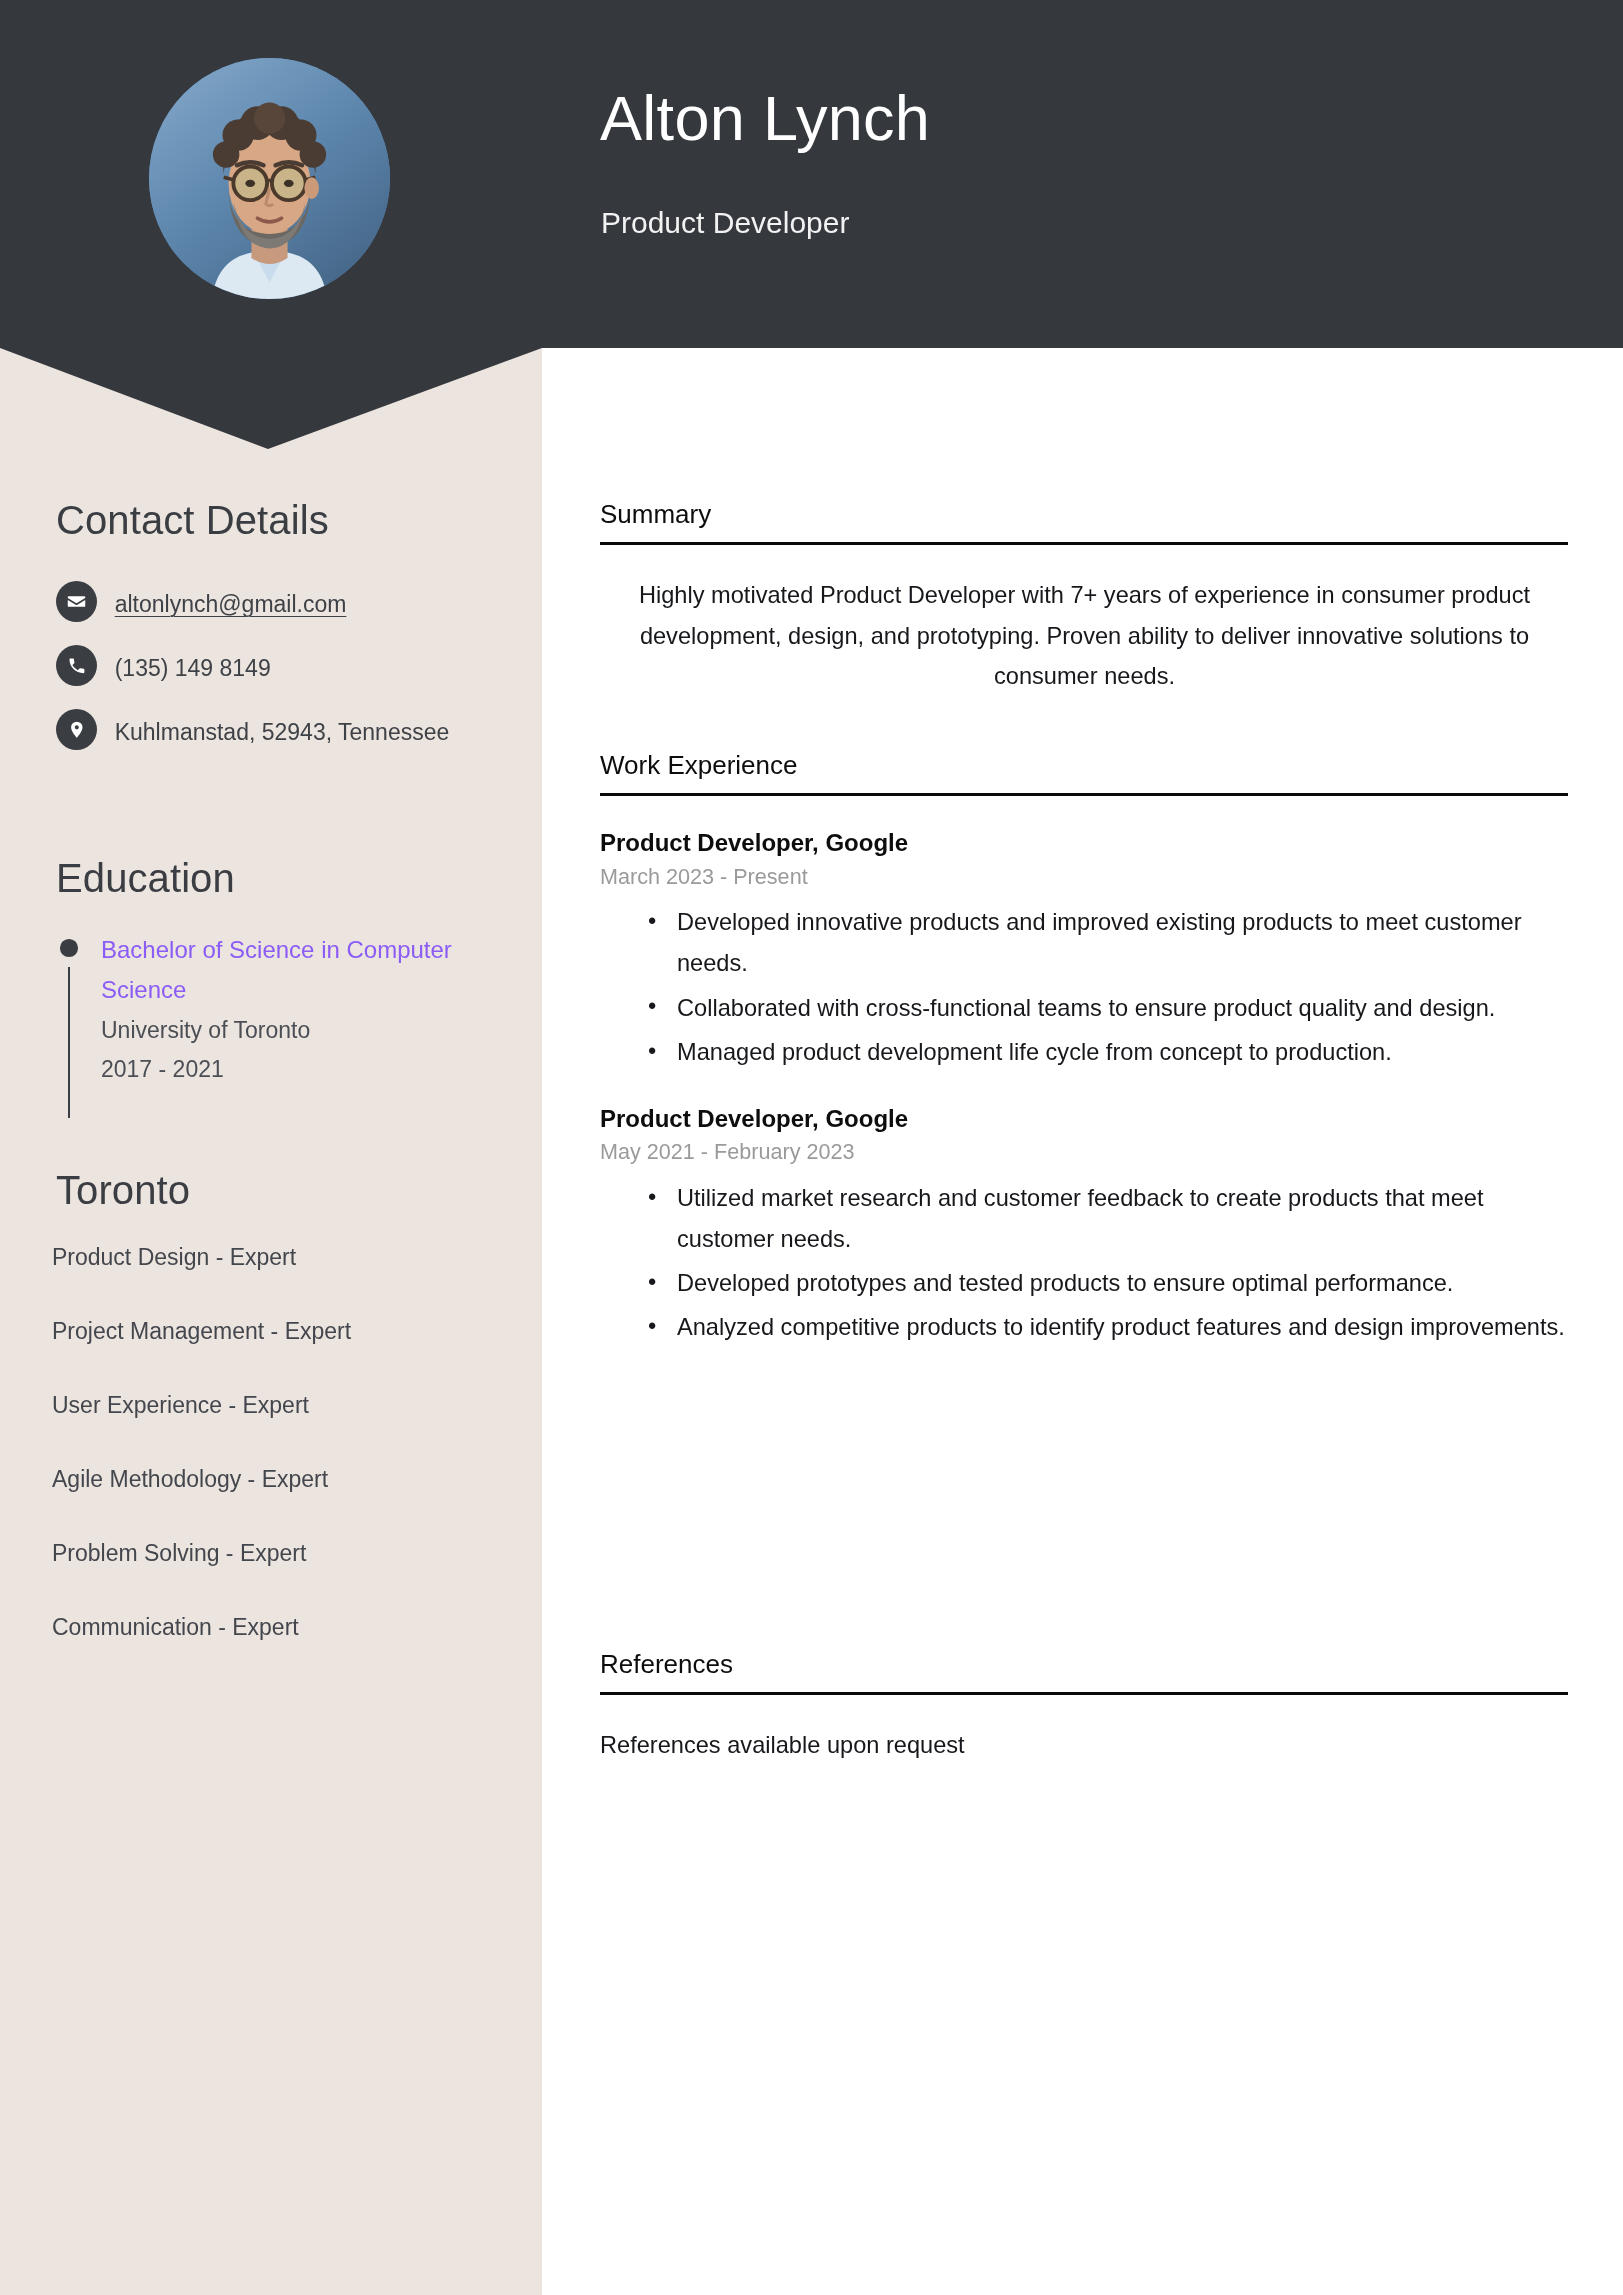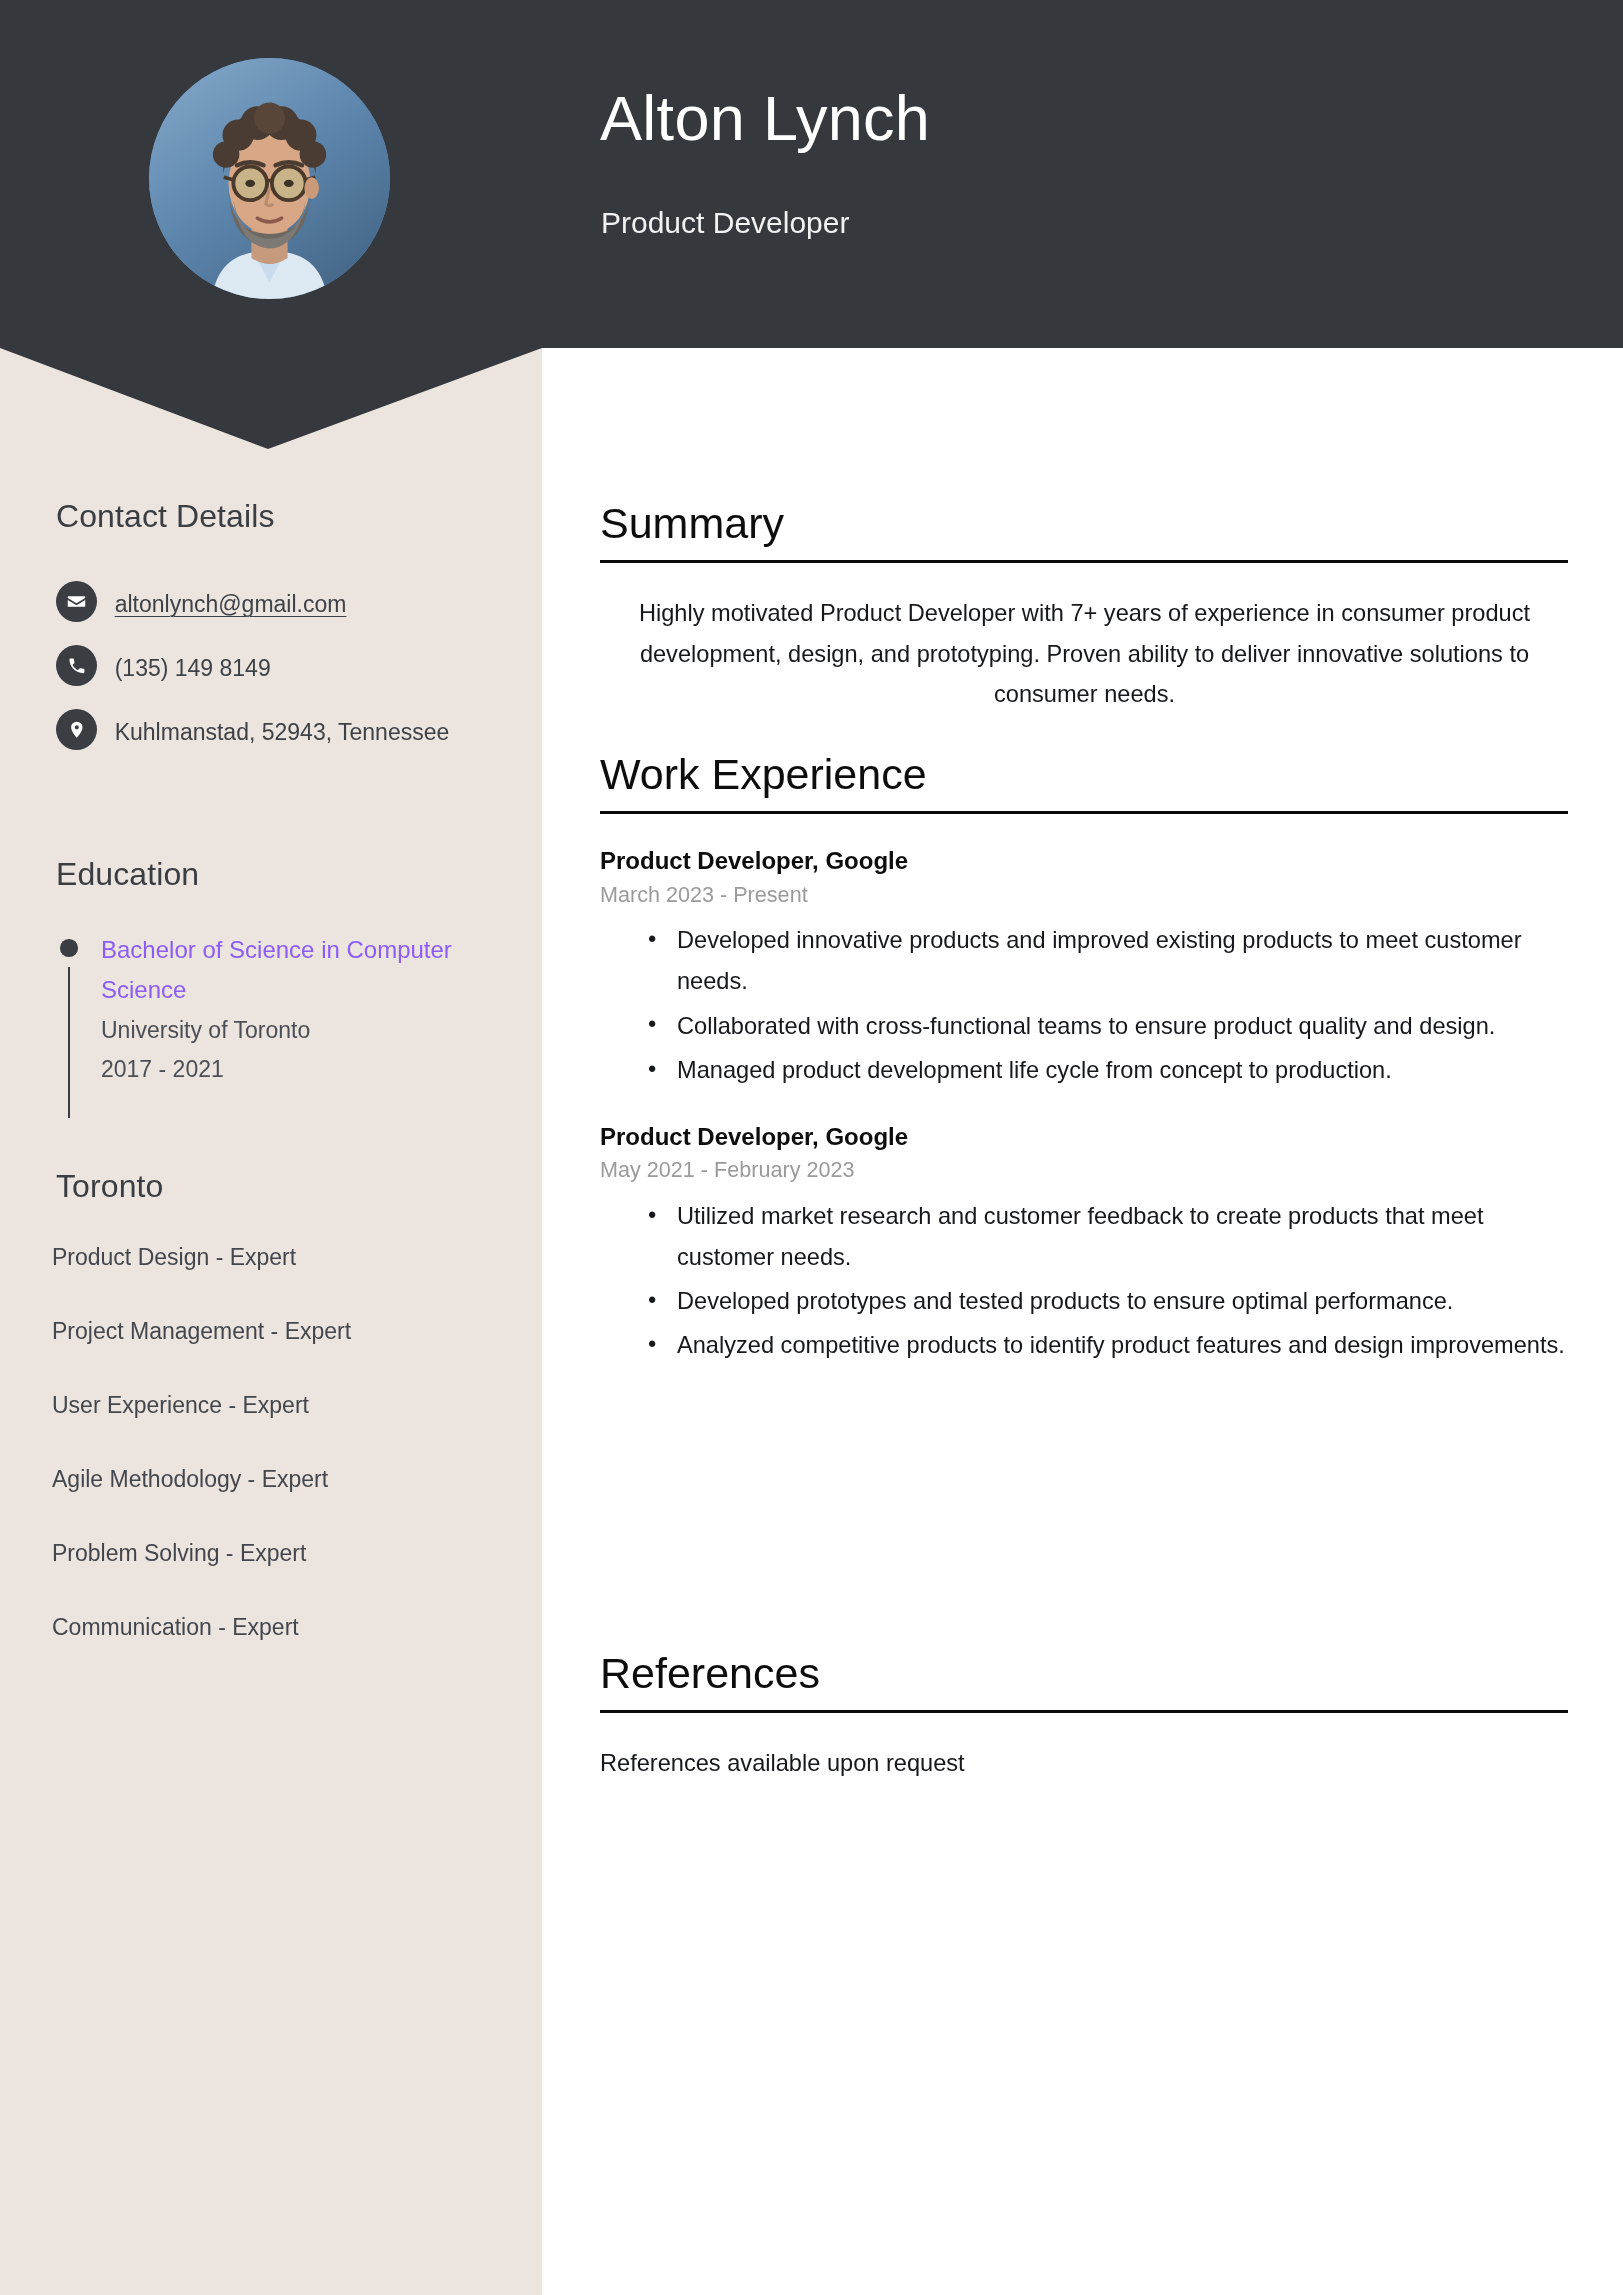--- a/index.html
+++ b/index.html
@@ -64,21 +64,21 @@
   .header-role {
     position: absolute;
     left: 601px; top: 206px;
     font-size: 30px;
     font-weight: 400;
     color: #f2f2f2;
     white-space: nowrap;
   }
 
   .side-heading {
-    font-size: 32px;
+    font-size: 40px;
     font-weight: 400;
     color: #3a3d42;
     letter-spacing: 0.1px;
   }
 
   .contact-heading { position: absolute; top: 498px; left: 56px; }
   .education-heading { position: absolute; top: 856px; left: 56px; }
   .skills-heading { position: absolute; top: 1168px; left: 56px; }
 
   
@@ -162,21 +162,21 @@
   
   .main {
     position: absolute;
     left: 600px; top: 0;
     width: 969px;
   }
 
   .section { margin-bottom: 0; }
 
   .sec-heading {
-    font-size: 43px;
+    font-size: 26px;
     font-weight: 400;
     color: #0d0d0d;
     padding-bottom: 11.8px;
     white-space: nowrap;
   }
   .sec-rule {
     width: 968px;
     height: 3.3px;
     background: #0a0a0a;
     margin-bottom: 30px;

